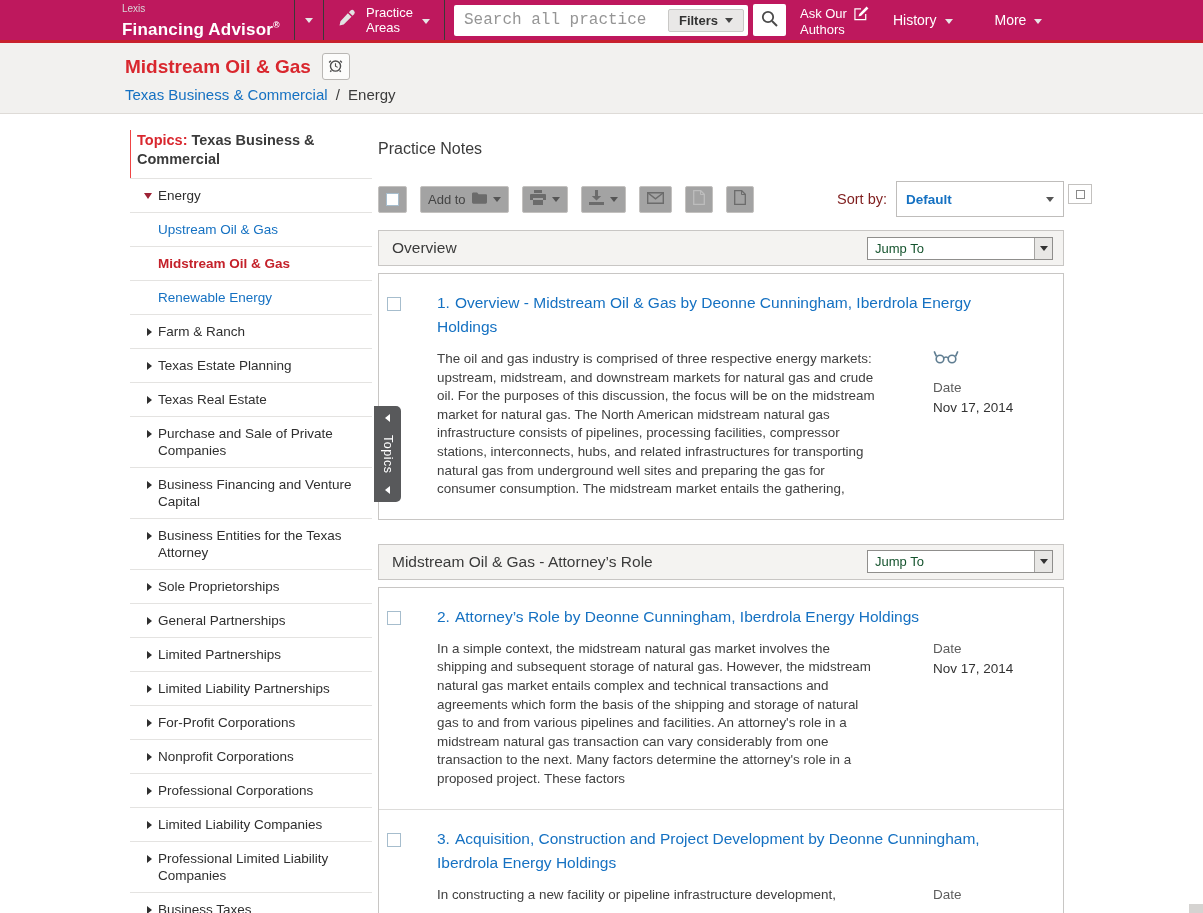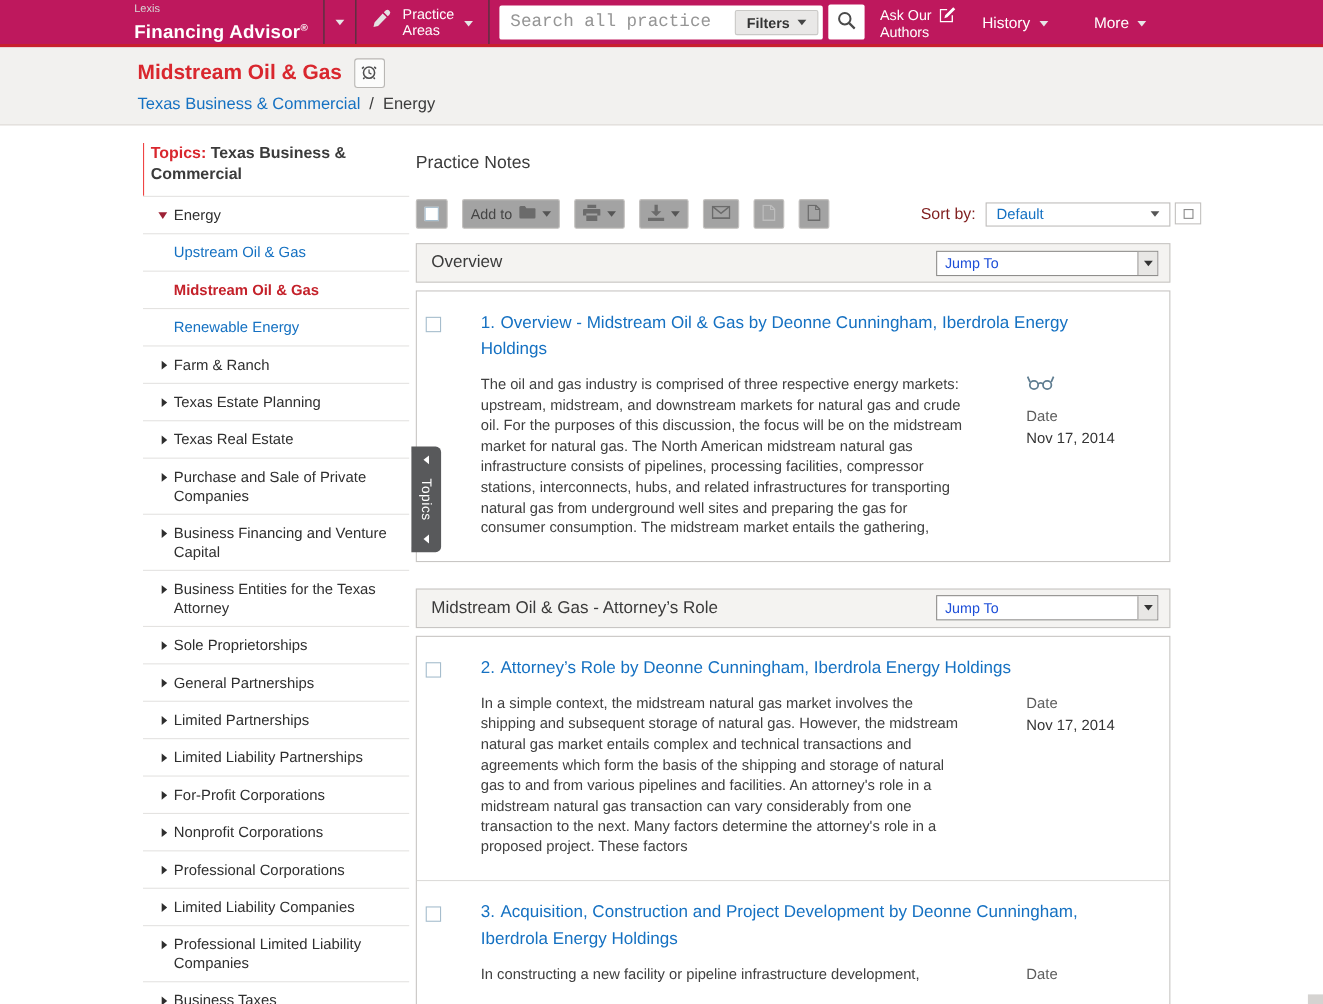--- a/index.html
+++ b/index.html
@@ -92,36 +92,36 @@
 
   
   .toolbar { display:flex; align-items:center; position:relative; margin-bottom:13px; }
   .tb-btn { height:27px; border:1px solid #c3c1bf; background:#a3a3a3; border-radius:2px;
     display:flex; align-items:center; gap:6px; padding:0 7px; margin-right:13px;
     font-size:13px; color:#444; cursor:pointer; font-family:inherit; }
   .tb-btn .caret { color:#555; }
   .cb { display:inline-block; width:13px; height:13px; border:1px solid #a6bdcd; background:#fff; }
   .sort-group { margin-left:auto; display:flex; align-items:center; gap:9px; }
   .sort-label { font-size:14.5px; color:#7f1d1d; }
-  .sort-select { width:168px; height:22px; border:1px solid #bfbdbb; background:#fff;
-    display:flex; align-items:center; padding:0 9px; font-size:13.5px; color:#1571c2; cursor:pointer; }
+  .sort-select { width:168px; height:36px; border:1px solid #bfbdbb; background:#fff;
+    display:flex; align-items:center; padding:0 9px; font-size:13.5px; color:#1571c2; cursor:pointer;font-weight:bold; }
   .sort-select .caret { margin-left:auto; color:#555; }
   .tb-mini { position:absolute; right:-28px; top:3px; width:24px; height:20px;
     border:1px solid #c3c1bf; background:#fff; display:flex; align-items:center;
     justify-content:center; cursor:pointer; }
   .mini-square { width:9px; height:9px; border:1px solid #8a8a8a; }
 
   
   .result-section { margin-bottom:24px; }
   .section-header { height:36px; background:#f4f3f1; border:1px solid #c8c6c4;
     display:flex; align-items:center; justify-content:space-between;
     padding:0 10px 0 13px; margin-bottom:7px; }
   .section-title { font-size:15.5px; color:#3b3b3b; }
-  .jumpto { width:202px; height:23px; border:1px solid #8f8e8c; background:#fff;
-    display:flex; align-items:center; font-size:13px; color:#1d4ed8; cursor:pointer; }
+  .jumpto { width:186px; height:23px; border:1px solid #8f8e8c; background:#fff;
+    display:flex; align-items:center; font-size:13px; color:#14532d; cursor:pointer; }
   .jumpto .jt-label { padding-left:7px; }
   .jump-btn { margin-left:auto; width:18px; height:21px; background:#e8e7e5;
     border-left:1px solid #a5a4a2; display:flex; align-items:center; justify-content:center; }
   .jump-btn .caret { color:#333; }
   .section-body { border:1px solid #c8c6c4; background:#fff; }
   .result-item { display:flex; padding:17px 10px 20px 8px; }
   .result-item + .result-item { border-top:1px solid #dddcda; }
   .item-check { flex:none; width:14px; height:14px; border:1px solid #a6bdcd;
     background:#fff; margin-top:6px; cursor:pointer; }
   .item-body { margin-left:36px; flex:1; min-width:0; }

